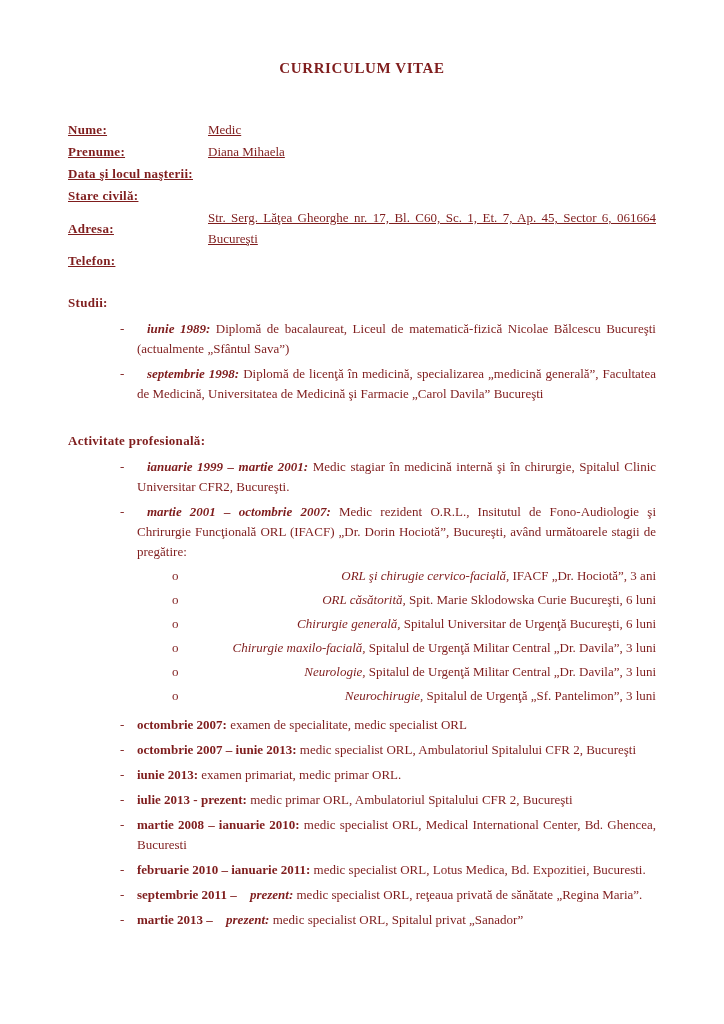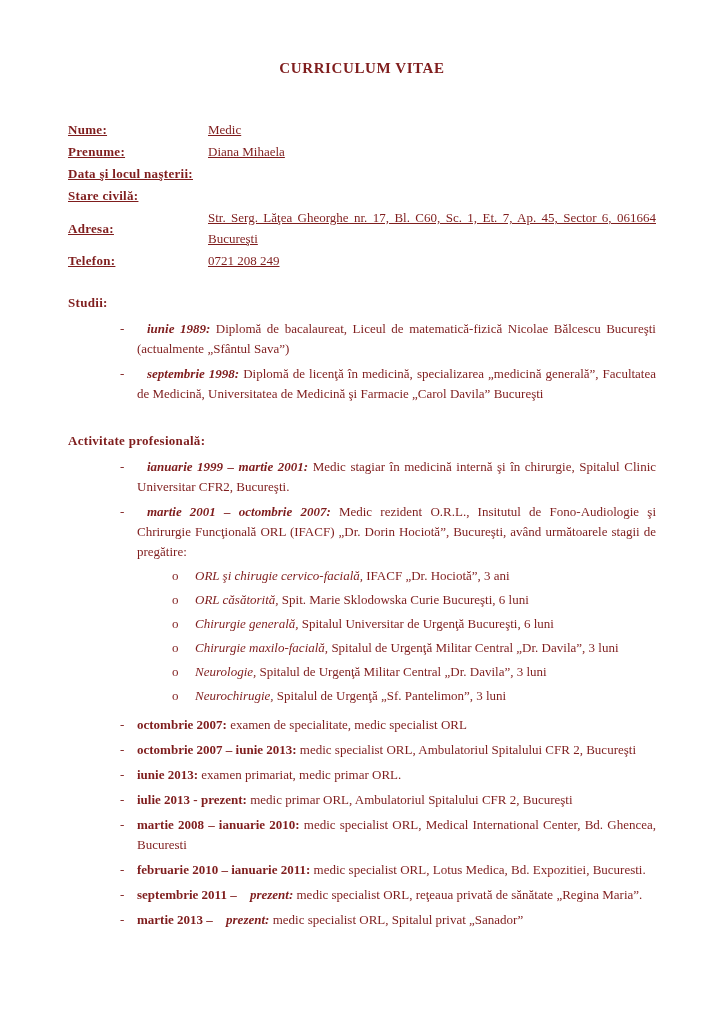--- a/index.html
+++ b/index.html
@@ -54,21 +54,21 @@
   .bullet-marker {
     flex: 0 0 17px;
     line-height: 20px;
   }
   .bullet-body { flex: 1 1 auto; }
   .bullet-text { text-align: justify; line-height: 20px; }
   
   .sublist { margin: 4px 0 0 35px; }
   .subbullet { display: flex; margin-bottom: 4px; }
   .subbullet-marker { flex: 0 0 23px; line-height: 20px; }
-  .subbullet-text { flex: 1 1 auto; line-height: 20px; }
+  .subbullet-text { flex: 1 1 auto; line-height: 20px; text-align: right; }
   
   .lead-b { font-weight: bold; }
   .lead-bi { font-weight: bold; font-style: italic; margin-left: 10px; }
   .lead-i { font-style: italic; }
   .studii-list { margin-bottom: 10px; }
 </style>
 </head>
 <body>
 
 <div class="page">
@@ -89,21 +89,20 @@
     </div>
     <div class="info-row">
       <span class="info-label">Stare civilă:</span>
     </div>
     <div class="info-row">
       <span class="info-label">Adresa:</span>
       <span class="info-value">Str. Serg. Lăţea Gheorghe nr. 17, Bl. C60, Sc. 1, Et. 7, Ap. 45, Sector 6, 061664 Bucureşti</span>
     </div>
     <div class="info-row">
       <span class="info-label">Telefon:</span>
-      <span class="info-value">0721 208 249</span>
     </div>
   </div>
 
   <div class="sec-heading">Studii:</div>
 
   <div class="blist studii-list">
     <div class="bullet">
       <span class="bullet-marker">-</span>
       <div class="bullet-body">
         <div class="bullet-text">

